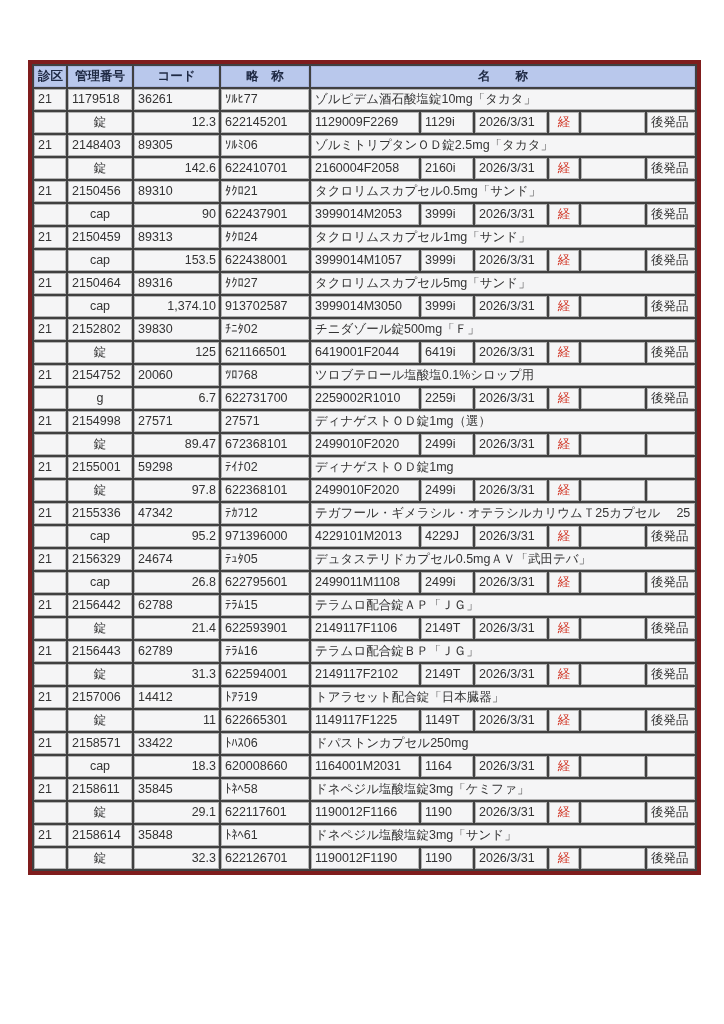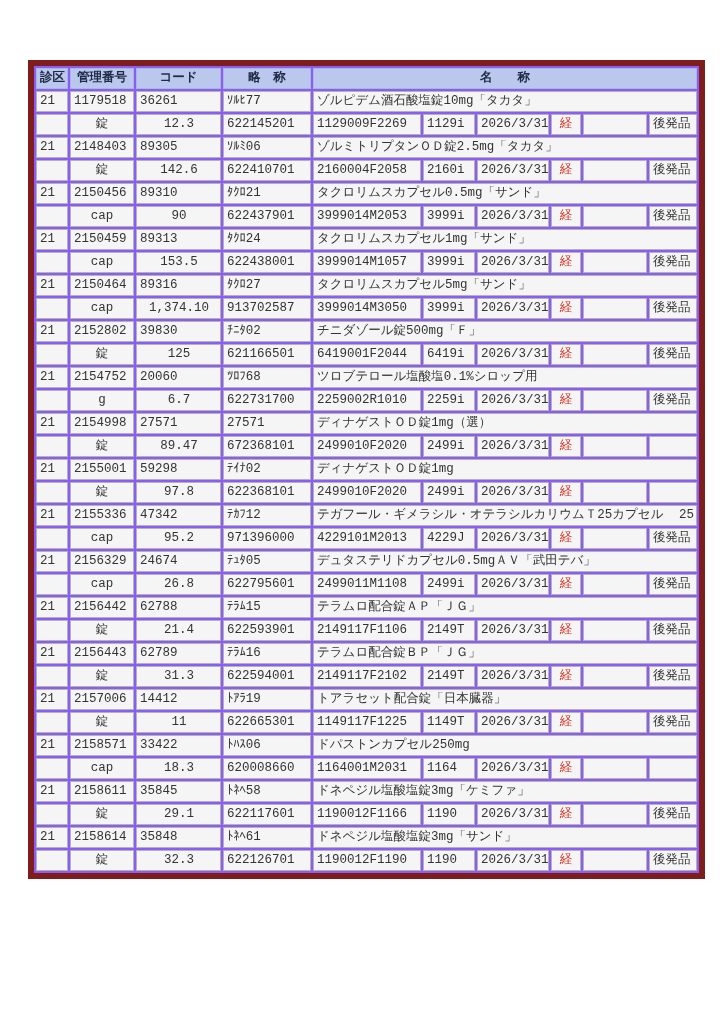--- a/index.html
+++ b/index.html
@@ -16,25 +16,24 @@
   .doc-title {
     color: #3355cc;
     font-size: 14px;
     font-weight: bold;
     margin: 0 0 9px 0;
     letter-spacing: 0.5px;
   }
   table.price-table {
     border-collapse: separate;
     border-spacing: 2px;
-    border: 6px solid #7f1d1d;
-    background: #8b5cf6;
+    border: 4px solid #7f1d1d;
+    background: #404040;
     table-layout: fixed;
     width: 669px;
-    font-family: Liberation Mono, monospace;
   }
   .price-table th, .price-table td {
     border: 1px solid #b3b3b3;
     background: #f5f5f6;
     font-size: 12.5px;
     color: #333333;
     height: 19px;
     line-height: 19px;
     padding: 0 3px;
     overflow: hidden;
@@ -43,21 +42,21 @@
     font-weight: normal;
   }
   .price-table th {
     background: #b9c8ec;
     color: #1f2a44;
     font-weight: bold;
     text-align: center;
     border-color: #a9b6dd;
   }
   .price-table td.center { text-align: center; }
-  .price-table td.right  { text-align: center; padding-right: 2px; }
+  .price-table td.right  { text-align: right; padding-right: 2px; }
   .price-table td.keika  { color: #d03020; text-align: center; font-weight: normal; }
   .name-flex { display: flex; }
   .name-flex .name-main { flex: 0 1 auto; }
   .name-flex .name-note { margin-left: auto; width: 46px; flex: 0 0 auto; text-align: center; }
 </style>
 </head>
 <body>
 
 <div class="page">
 

